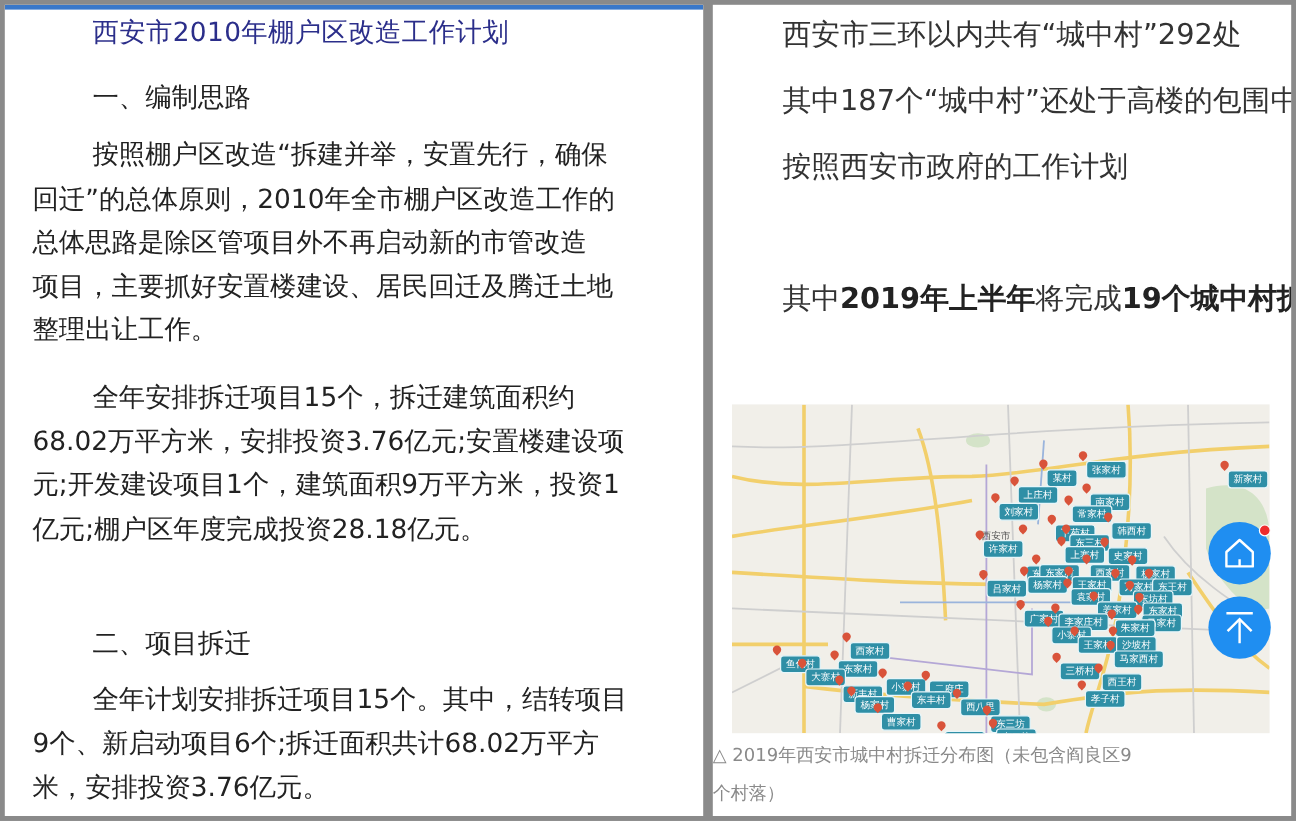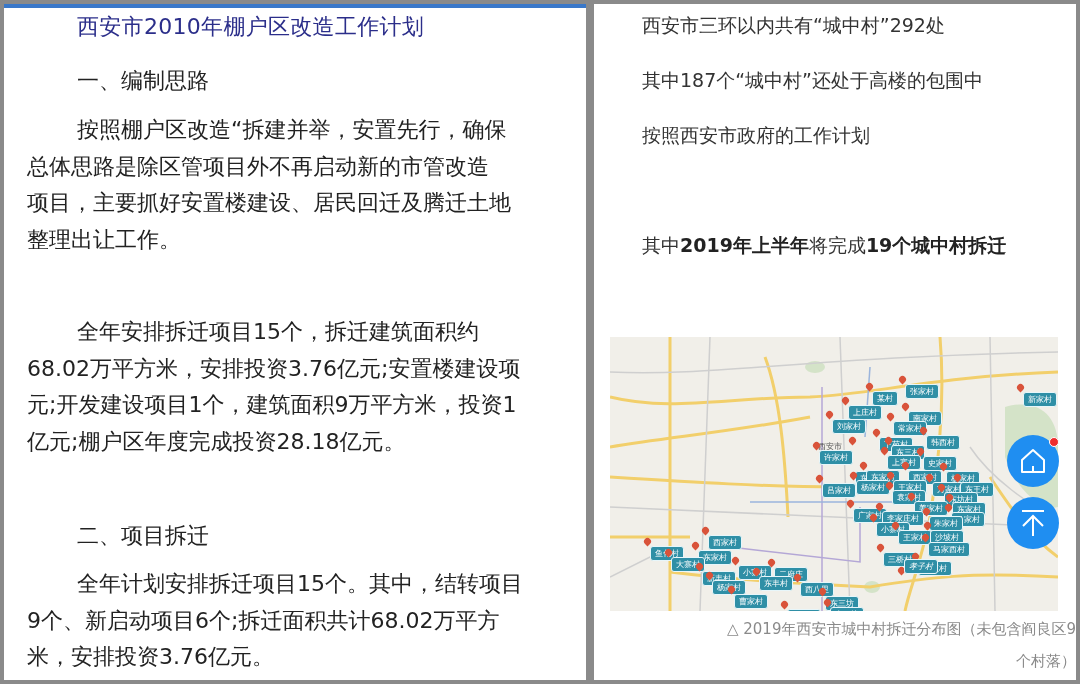--- a/index.html
+++ b/index.html
@@ -27,21 +27,21 @@
       font-size: 22px; color: #222; white-space: nowrap;
     }
     .para {
       position: absolute; left: 23px; width: 540px;
       font-size: 22px; color: #222; line-height: 36.5px;
     }
     .para .line { display: block; white-space: nowrap; }
     .para .line.indent { padding-left: 50px; }
 
     .r-line {
-      position: absolute; left: 48px; font-size: 19px; color: #333; white-space: nowrap;
+      position: absolute; left: 58px; font-size: 24px; color: #333; white-space: nowrap;
     }
     .r-line b { font-weight: bold; color: #222; }
 
     .map {
       position: absolute; left: 16px; top: 333px; width: 448px; height: 274px;
       background: #f1efe9; overflow: hidden;
     }
     .map svg { position: absolute; left: 0; top: 0; }
     .pin-label {
       position: absolute; background: #2f8fa6; color: #fff; font-size: 8px;
@@ -56,36 +56,37 @@
     .fab {
       position: absolute; width: 52px; height: 52px; border-radius: 50%;
       background: #1f8ef1; display: flex; align-items: center; justify-content: center;
     }
     .fab .dot {
       position: absolute; right: 0px; top: 2px; width: 10px; height: 10px; border-radius: 50%;
       background: #ee2d2d; border: 1px solid #fff;
     }
 
     .caption {
-      position: absolute; left: 0; width: 100%; text-align: right;
+      position: absolute; left: 0; width: 100%; text-align: left;
       font-size: 15px; color: #8a8a8a; white-space: nowrap;
     }
   </style>
 </head>
 <body>
 
 <div class="panel-left">
   <div class="topbar"></div>
 
   <div class="doc-title">西安市2010年棚户区改造工作计划</div>
 
   <div class="heading" style="top:62px;">一、编制思路</div>
 
   <div class="para" style="top:108px;">
     <span class="line indent">按照棚户区改造“拆建并举，安置先行，确保</span>
+    <span class="line">回迁”的总体原则，2010年全市棚户区改造工作的</span>
     <span class="line">总体思路是除区管项目外不再启动新的市管改造</span>
     <span class="line">项目，主要抓好安置楼建设、居民回迁及腾迁土地</span>
     <span class="line">整理出让工作。</span>
   </div>
 
   <div class="para" style="top:310px;">
     <span class="line indent">全年安排拆迁项目15个，拆迁建筑面积约</span>
     <span class="line">68.02万平方米，安排投资3.76亿元;安置楼建设项</span>
     <span class="line">元;开发建设项目1个，建筑面积9万平方米，投资1</span>
     <span class="line">亿元;棚户区年度完成投资28.18亿元。</span>
@@ -230,21 +231,21 @@
         <span class="pin-label" style="left: 164px; top: 230px;">二府庄</span>
         <span class="pin" style="left: 86px; top: 226px;"></span>
         <span class="pin-label" style="left: 92px; top: 234px;">新丰村</span>
         <span class="pin" style="left: 143px; top: 231px;"></span>
         <span class="pin-label" style="left: 149px; top: 239px;">东丰村</span>
         <span class="pin" style="left: 96px; top: 235px;"></span>
         <span class="pin-label" style="left: 102px; top: 243px;">杨家村</span>
         <span class="pin" style="left: 184px; top: 237px;"></span>
         <span class="pin-label" style="left: 190px; top: 245px;">西八里</span>
         <span class="pin" style="left: 288px; top: 230px;"></span>
-        <span class="pin-label" style="left: 294px; top: 222px; font-style: italic;">孝子村</span>
+        <span class="pin-label" style="left: 294px; top: 238px;">孝子村</span>
         <span class="pin" style="left: 118px; top: 249px;"></span>
         <span class="pin-label" style="left: 124px; top: 257px;">曹家村</span>
         <span class="pin" style="left: 209px; top: 251px;"></span>
         <span class="pin-label" style="left: 215px; top: 259px;">东三坊</span>
         <span class="pin" style="left: 214px; top: 262px;"></span>
         <span class="pin-label" style="left: 220px; top: 270px;">东二坊</span>
         <span class="pin" style="left: 171px; top: 264px;"></span>
         <span class="pin-label" style="left: 177px; top: 272px;">杜家村</span>
         <span class="pin" style="left: 407px; top: 47px;"></span>
         <span class="pin-label" style="left: 413px; top: 55px;">新家村</span>

